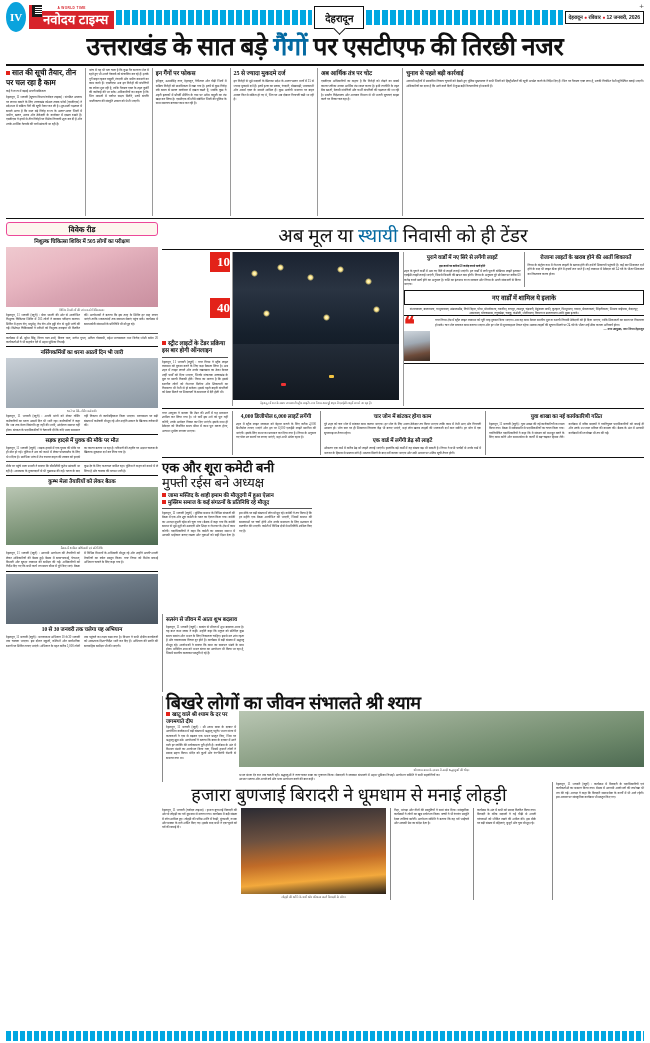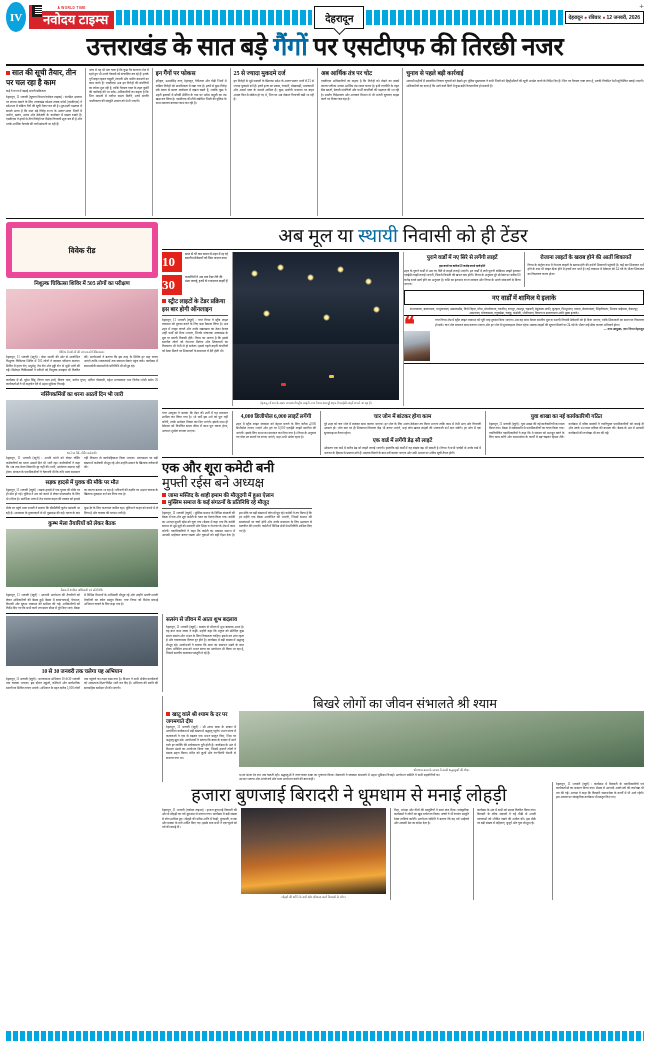--- a/index.html
+++ b/index.html
@@ -71,21 +71,21 @@
   
   .ph-b .glow{position:absolute;width:7px;height:7px;border-radius:50%;
               background:radial-gradient(circle,#fff8d0 0%,#ffe88a 35%,rgba(255,210,90,0) 72%);}
   .ph-b .road{position:absolute;left:0;right:0;bottom:0;height:38%;
               background:linear-gradient(180deg,#232c38 0%,#121820 100%);}
   .ph-b .car{position:absolute;width:5px;height:3px;background:#e33;border-radius:1px;}
 
   
   .numrow{display:flex;gap:3px;margin-bottom:3px;}
   .numbox{width:20px;height:20px;flex:0 0 20px;background:#e32219;color:#fff;font-weight:bold;
-          font-size:13px;line-height:20px;text-align:left;font-family:"Liberation Serif",serif;}
+          font-size:13px;line-height:20px;text-align:right;font-family:"Liberation Serif",serif;margin-left:48px;}
   .numtxt{font-size:3.2px;line-height:4.3px;font-family:"Liberation Serif",serif;color:#222;}
 
   
   .boxhead{border:1px solid #111;text-align:center;font-family:"Liberation Serif",serif;font-weight:bold;
            font-size:7.5px;padding:2px 1px;margin:3px 0 2px;}
 
   
   .quotebox{border-top:1px solid #111;border-bottom:1px solid #111;padding:2px 0;display:flex;gap:3px;}
   .qmark{font-size:20px;color:#e32219;font-family:"Liberation Serif",serif;line-height:13px;font-weight:bold;}
   .qface{width:26px;height:30px;flex:0 0 26px;}
@@ -94,22 +94,22 @@
   .tagrow{display:flex;align-items:stretch;border-bottom:1.5px solid #111;margin-top:4px;}
   .tag{background:#e32219;color:#fff;font-weight:bold;font-size:7px;padding:2px 9px 2px 6px;
        font-family:"Liberation Serif",serif;position:relative;}
   .tag:after{content:"";position:absolute;right:-7px;top:0;border-top:14px solid #e32219;border-right:7px solid transparent;}
   .tagkick{flex:1 1 auto;background:#fbe3d7;font-family:"Liberation Serif",serif;font-weight:bold;font-size:7px;
            padding:2px 0 2px 14px;color:#111;}
 
   .banner-head{font-family:"Liberation Serif",serif;font-weight:normal;font-size:19px;line-height:23px;
                text-align:center;margin:2px 0;}
 
-  .mini-tab{border:6px solid #ec4899;border-radius:3px;text-align:center;font-family:"Liberation Serif",serif;
-            font-weight:bold;font-size:7.5px;padding:17px 0;background:#fdf6ee;}
+  .mini-tab{border:1px solid #ec4899;border-radius:3px;text-align:center;font-family:"Liberation Serif",serif;
+            font-weight:bold;font-size:7.5px;padding:1px 0;background:#fdf6ee;}
   .mini-head{font-family:"Liberation Serif",serif;font-weight:bold;font-size:5.5px;line-height:7px;text-align:center;margin:2px 0;}
 
   .colrule{border-left:.7px solid #8a8a8a;padding-left:3px;}
   .two{column-count:2;column-gap:4px;}
 
   .footer-bar{position:absolute;left:6px;right:6px;bottom:2px;height:10px;
               background:repeating-linear-gradient(90deg,#00a7e1 0 5px,#fff 5px 7px);}
 </style>
 </head>
 <body>
@@ -219,21 +219,21 @@
       <div class="rule-thin"></div>
 
       <div style="display:flex;gap:4px;">
 
         <div style="width:66px;flex:0 0 66px;">
           <div class="numrow">
             <div class="numbox">10</div>
             <div class="numtxt">साल से भी कम समय से शहर में रह रहे स्थानीय ठेकेदारों को मिल पाएगा काम</div>
           </div>
           <div class="numrow">
-            <div class="numbox">30</div>
+            <div class="numbox">40</div>
             <div class="numtxt">कम्पनियों ने अब तक टेंडर लेने की मंशा जताई, इनमें से ज्यादातर बाहरी हैं</div>
           </div>
           <div class="bullet-head" style="font-size:6px;line-height:7.5px;">
             <span class="sq"></span><span>स्ट्रीट लाइटों के टेंडर प्रक्रिया इस बार होगी ऑनलाइन</span>
           </div>
           <div class="rule-hair"></div>
           <div class="body-txt">देहरादून, 11 जनवरी (ब्यूरो) : नगर निगम ने स्ट्रीट लाइट व्यवस्था को दुरुस्त करने के लिए बड़ा फैसला लिया है। अब शहर में लाइट लगाने और उनके रखरखाव का ठेका केवल उन्हीं फर्मों को दिया जाएगा, जिनके संचालक उत्तराखंड के मूल या स्थायी निवासी होंगे। निगम का मानना है कि इससे स्थानीय लोगों को रोजगार मिलेगा और शिकायतों का निस्तारण भी तेजी से हो सकेगा। इससे पहले बाहरी कंपनियों को ठेका मिलने पर शिकायतों के समाधान में देरी होती थी।</div>
         </div>
 
         <div style="width:166px;flex:0 0 166px;" class="vline">
@@ -316,21 +316,21 @@
           <div class="rule-hair"></div>
           <div class="body-txt two">देहरादून, 11 जनवरी (ब्यूरो) : मुस्लिम समाज के विभिन्न संगठनों की बैठक में एक और शूरा कमेटी के गठन का ऐलान किया गया। कमेटी का अध्यक्ष मुफ्ती रईस को चुना गया। बैठक में कहा गया कि कमेटी समाज से जुड़े मुद्दों को उठाएगी और शिक्षा व रोजगार के क्षेत्र में काम करेगी। पदाधिकारियों ने कहा कि कमेटी का मकसद समाज में आपसी भाईचारा बनाए रखना और युवाओं को सही दिशा देना है। इस मौके पर बड़ी संख्या में लोग मौजूद रहे। कमेटी ने तय किया है कि हर महीने एक बैठक आयोजित की जाएगी, जिसमें समाज की समस्याओं पर चर्चा होगी और उनके समाधान के लिए प्रशासन से बातचीत की जाएगी। कमेटी में विभिन्न क्षेत्रों से प्रतिनिधि शामिल किए गए हैं।</div>
         </div>
 
         <div style="width:78px;flex:0 0 78px;" class="vline colrule">
           <div class="mini-head" style="text-align:left;">सत्संग से जीवन में आता शुभ बदलाव</div>
           <div class="body-txt">देहरादून, 11 जनवरी (ब्यूरो) : सत्संग से जीवन में शुभ बदलाव आता है। यह बात कथा व्यास ने कहीं। उन्होंने कहा कि मनुष्य को प्रतिदिन कुछ समय सत्संग और भजन के लिए निकालना चाहिए। इससे मन शांत रहता है और नकारात्मक विचार दूर होते हैं। कार्यक्रम में बड़ी संख्या में श्रद्धालु मौजूद रहे। आयोजकों ने बताया कि कथा का समापन भंडारे के साथ होगा। प्रतिदिन शाम को भजन संध्या का आयोजन भी किया जा रहा है, जिसमें स्थानीय कलाकार प्रस्तुति दे रहे हैं।</div>
         </div>
 
         <div style="flex:1 1 auto;" class="vline colrule">
-          <div style="font-family:'Liberation Serif',serif;font-weight:normal;font-size:13px;line-height:15px;text-align:center;">बिखरे लोगों का जीवन संभालते श्री श्याम</div>
+          <div style="font-family:'Liberation Serif',serif;font-weight:bold;font-size:18px;line-height:15px;">बिखरे लोगों का जीवन संभालते श्री श्याम</div>
           <div style="display:flex;gap:3px;align-items:flex-start;">
             <div style="flex:0 0 70px;">
               <div class="bullet-head" style="font-size:5.5px;line-height:7px;">
                 <span class="sq"></span><span>खाटू वाले श्री श्याम के दर पर जगमगाते दीप</span>
               </div>
               <div class="body-txt">देहरादून, 11 जनवरी (ब्यूरो) : श्री श्याम बाबा के दरबार में आयोजित कार्यक्रम में बड़ी संख्या में श्रद्धालु पहुंचे। भजन संध्या में कलाकारों ने एक से बढ़कर एक भजन प्रस्तुत किए, जिस पर श्रद्धालु झूम उठे। आयोजकों ने बताया कि बाबा के दरबार में आने वाले हर व्यक्ति की मनोकामना पूरी होती है। कार्यक्रम के अंत में विशाल भंडारे का आयोजन किया गया, जिसमें हजारों लोगों ने प्रसाद ग्रहण किया। मंदिर को फूलों और रंग-बिरंगी रोशनी से सजाया गया था।</div>
             </div>
             <div style="flex:1 1 auto;">
               <div class="photo ph-c" style="height:56px;"></div>
               <div class="ph-cap">श्री श्याम बाबा के दरबार में उमड़ी श्रद्धालुओं की भीड़।</div>

